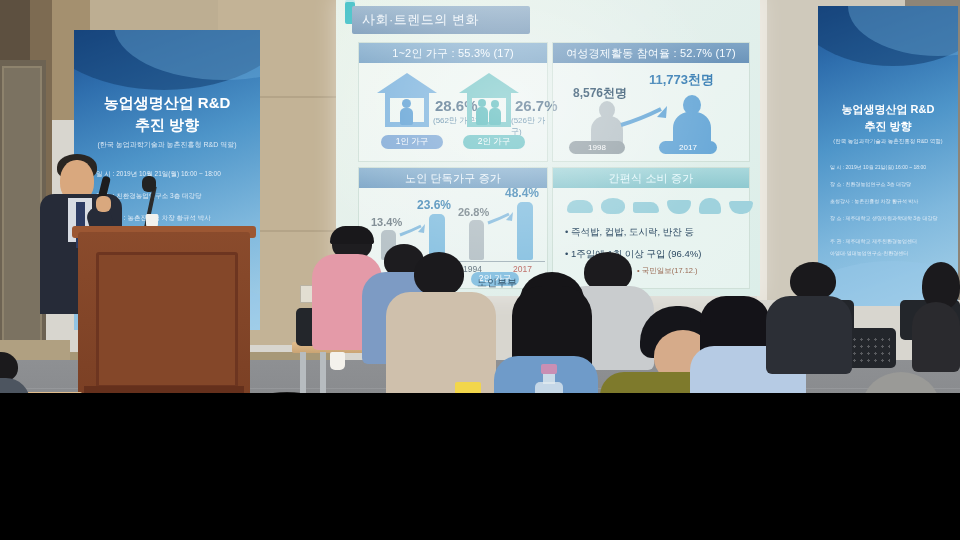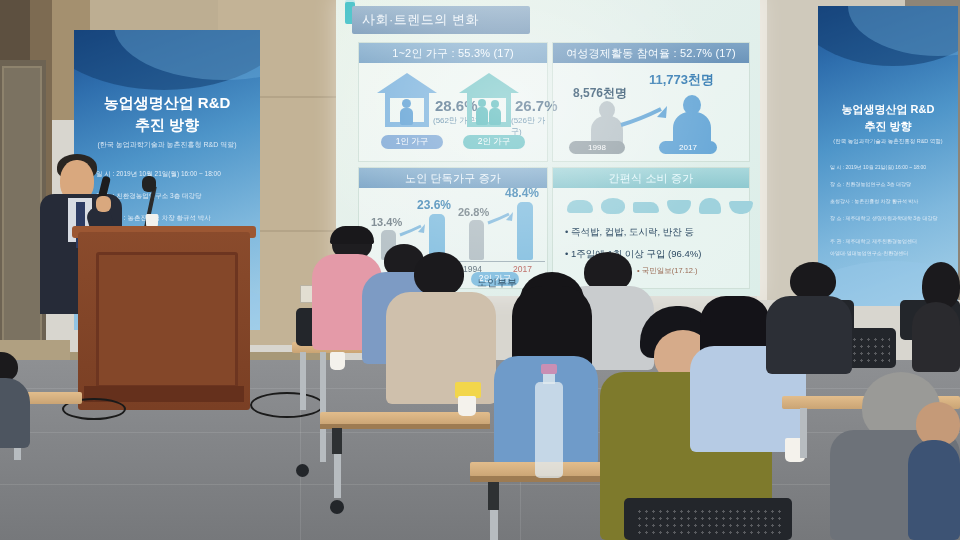--- a/index.html
+++ b/index.html
@@ -1,16 +1,16 @@
 <!DOCTYPE html>
 <html><head>
 <meta charset="utf-8">
 <style>
   html,body{margin:0;padding:0;background:#000;}
-  #stage{position:relative;width:960px;height:540px;overflow:hidden;
+  #stage{position:relative;width:960px;height:393px;overflow:hidden;
          font-family:"Liberation Sans",sans-serif;background:#8d8f90;text-decoration:underline;}
   .abs{position:absolute;}
 
   
   #room-wall{left:0;top:0;width:960px;height:420px;background:#d8d6cf;}
   #wall-left-a{left:0;top:0;width:52px;height:300px;background:#7d6b52;}
   #wall-left-b{left:52px;top:0;width:38px;height:120px;background:#a4906f;}
   #wall-left-c{left:0;top:0;width:30px;height:60px;background:#5d5040;}
   #wall-door{left:0;top:60px;width:46px;height:300px;background:#6d6353;}
   #wall-door-frame{left:2px;top:66px;width:40px;height:290px;border:2px solid #8e836d;box-sizing:border-box;background:#7b7261;}

